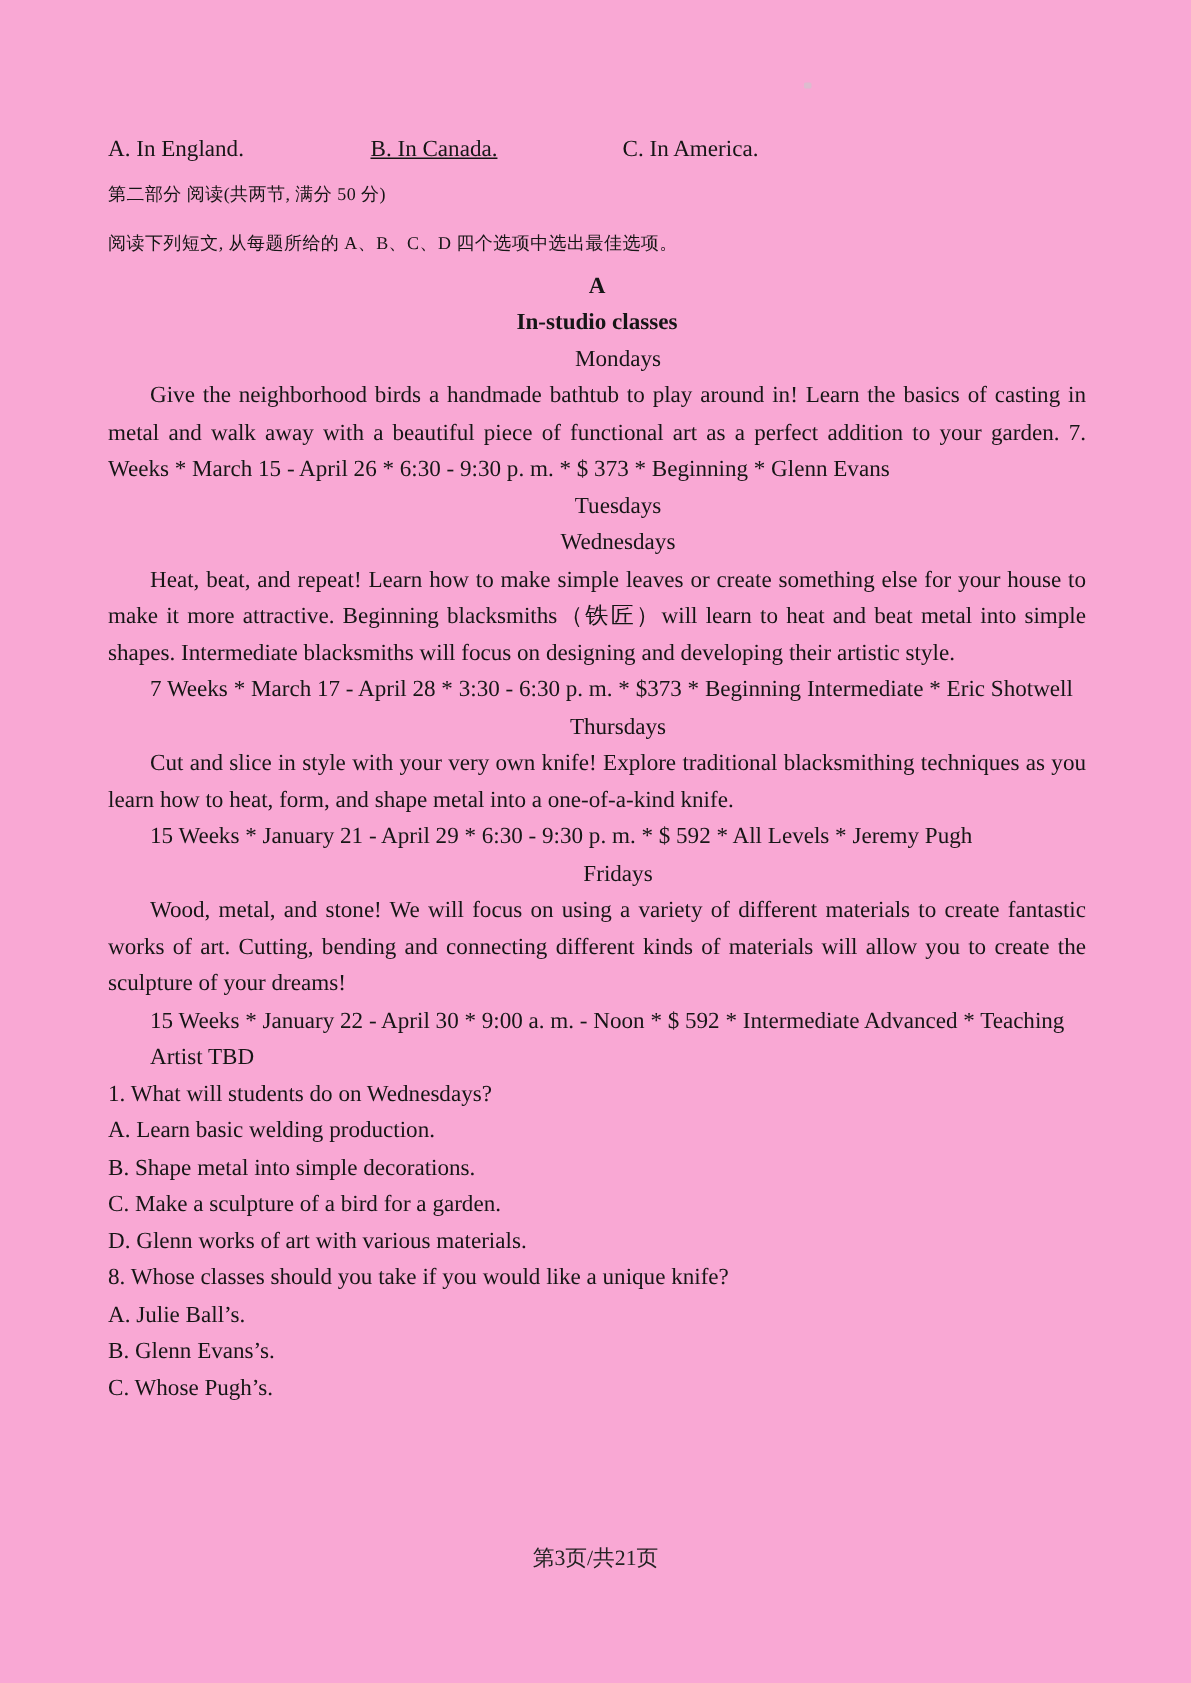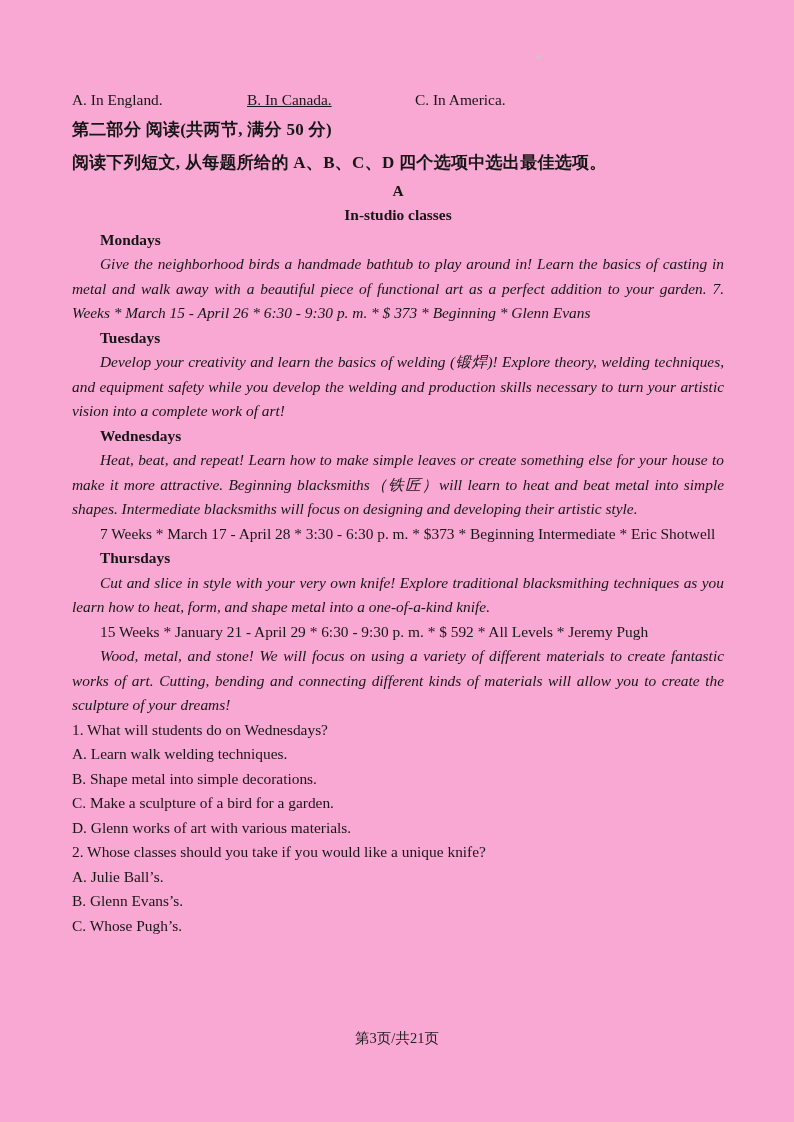--- a/index.html
+++ b/index.html
@@ -16,28 +16,28 @@
   .content {
     padding: 88px 70px 0 72px;
     font-size: 15.4px;
     line-height: 24.5px;
   }
   .options-row { display: flex; }
   .options-row .opt-a { width: 175px; }
   .options-row .opt-b { width: 168px; text-decoration: underline; }
   .options-row .opt-c { flex: 1; }
   .cn-head {
-    font-weight: bold;
-    font-size: 17px;
+    font-weight: normal;
+    font-size: 12px;
     line-height: 33px;
     letter-spacing: 0.3px;
   }
   .center-line { text-align: center; font-weight: bold; }
-  .day-head { font-weight: bold; padding-left: 28px; }
-  .para { text-indent: 28px; text-align: justify; font-style: italic; }
+  .day-head { font-weight: normal; padding-left: 28px; text-align: center; }
+  .para { text-indent: 28px; text-align: justify; }
   .schedule { padding-left: 28px; }
   .question-text { }
   .option-line { }
   .footer {
     position: absolute;
     top: 1029px;
     left: 0;
     width: 100%;
     text-align: center;
     font-size: 14.5px;
@@ -71,39 +71,40 @@
     <div class="cn-head">第二部分 阅读(共两节, 满分 50 分)</div>
     <div class="cn-head">阅读下列短文, 从每题所给的 A、B、C、D 四个选项中选出最佳选项。</div>
 
     <div class="center-line">A</div>
     <div class="center-line">In-studio classes</div>
 
     <div class="day-head">Mondays</div>
     <div class="para">Give the neighborhood birds a handmade bathtub to play around in! Learn the basics of casting in metal and walk away with a beautiful piece of functional art as a perfect addition to your garden. 7. Weeks * March 15 - April 26 * 6:30 - 9:30 p. m. * $ 373 * Beginning * Glenn Evans</div>
 
     <div class="day-head">Tuesdays</div>
-    <div class="para">Develop your creativity and learn the basics of welding (锻焊)! Explore theory, welding techniques, and equipment safety while you develop the welding and production skills necessary to turn your artistic vision into a complete work of art!</div>
 
     <div class="day-head">Wednesdays</div>
     <div class="para">Heat, beat, and repeat! Learn how to make simple leaves or create something else for your house to make it more attractive. Beginning blacksmiths（铁匠）will learn to heat and beat metal into simple shapes. Intermediate blacksmiths will focus on designing and developing their artistic style.</div>
     <div class="schedule">7 Weeks * March 17 - April 28 * 3:30 - 6:30 p. m. * $373 * Beginning Intermediate * Eric Shotwell</div>
 
     <div class="day-head">Thursdays</div>
     <div class="para">Cut and slice in style with your very own knife! Explore traditional blacksmithing techniques as you learn how to heat, form, and shape metal into a one-of-a-kind knife.</div>
     <div class="schedule">15 Weeks * January 21 - April 29 * 6:30 - 9:30 p. m. * $ 592 * All Levels * Jeremy Pugh</div>
 
+    <div class="day-head">Fridays</div>
     <div class="para">Wood, metal, and stone! We will focus on using a variety of different materials to create fantastic works of art. Cutting, bending and connecting different kinds of materials will allow you to create the sculpture of your dreams!</div>
+    <div class="schedule">15 Weeks * January 22 - April 30 * 9:00 a. m. - Noon * $ 592 * Intermediate Advanced * Teaching Artist TBD</div>
 
     <div class="question-text">1. What will students do on Wednesdays?</div>
-    <div class="option-line">A. Learn walk welding techniques.</div>
+    <div class="option-line">A. Learn basic welding production.</div>
     <div class="option-line">B. Shape metal into simple decorations.</div>
     <div class="option-line">C. Make a sculpture of a bird for a garden.</div>
     <div class="option-line">D. Glenn works of art with various materials.</div>
 
-    <div class="question-text">2. Whose classes should you take if you would like a unique knife?</div>
+    <div class="question-text">8. Whose classes should you take if you would like a unique knife?</div>
     <div class="option-line">A. Julie Ball’s.</div>
     <div class="option-line">B. Glenn Evans’s.</div>
     <div class="option-line">C. Whose Pugh’s.</div>
 
   </div>
 
   <div class="footer">第3页/共21页</div>
 </div>
 
 </body></html>

